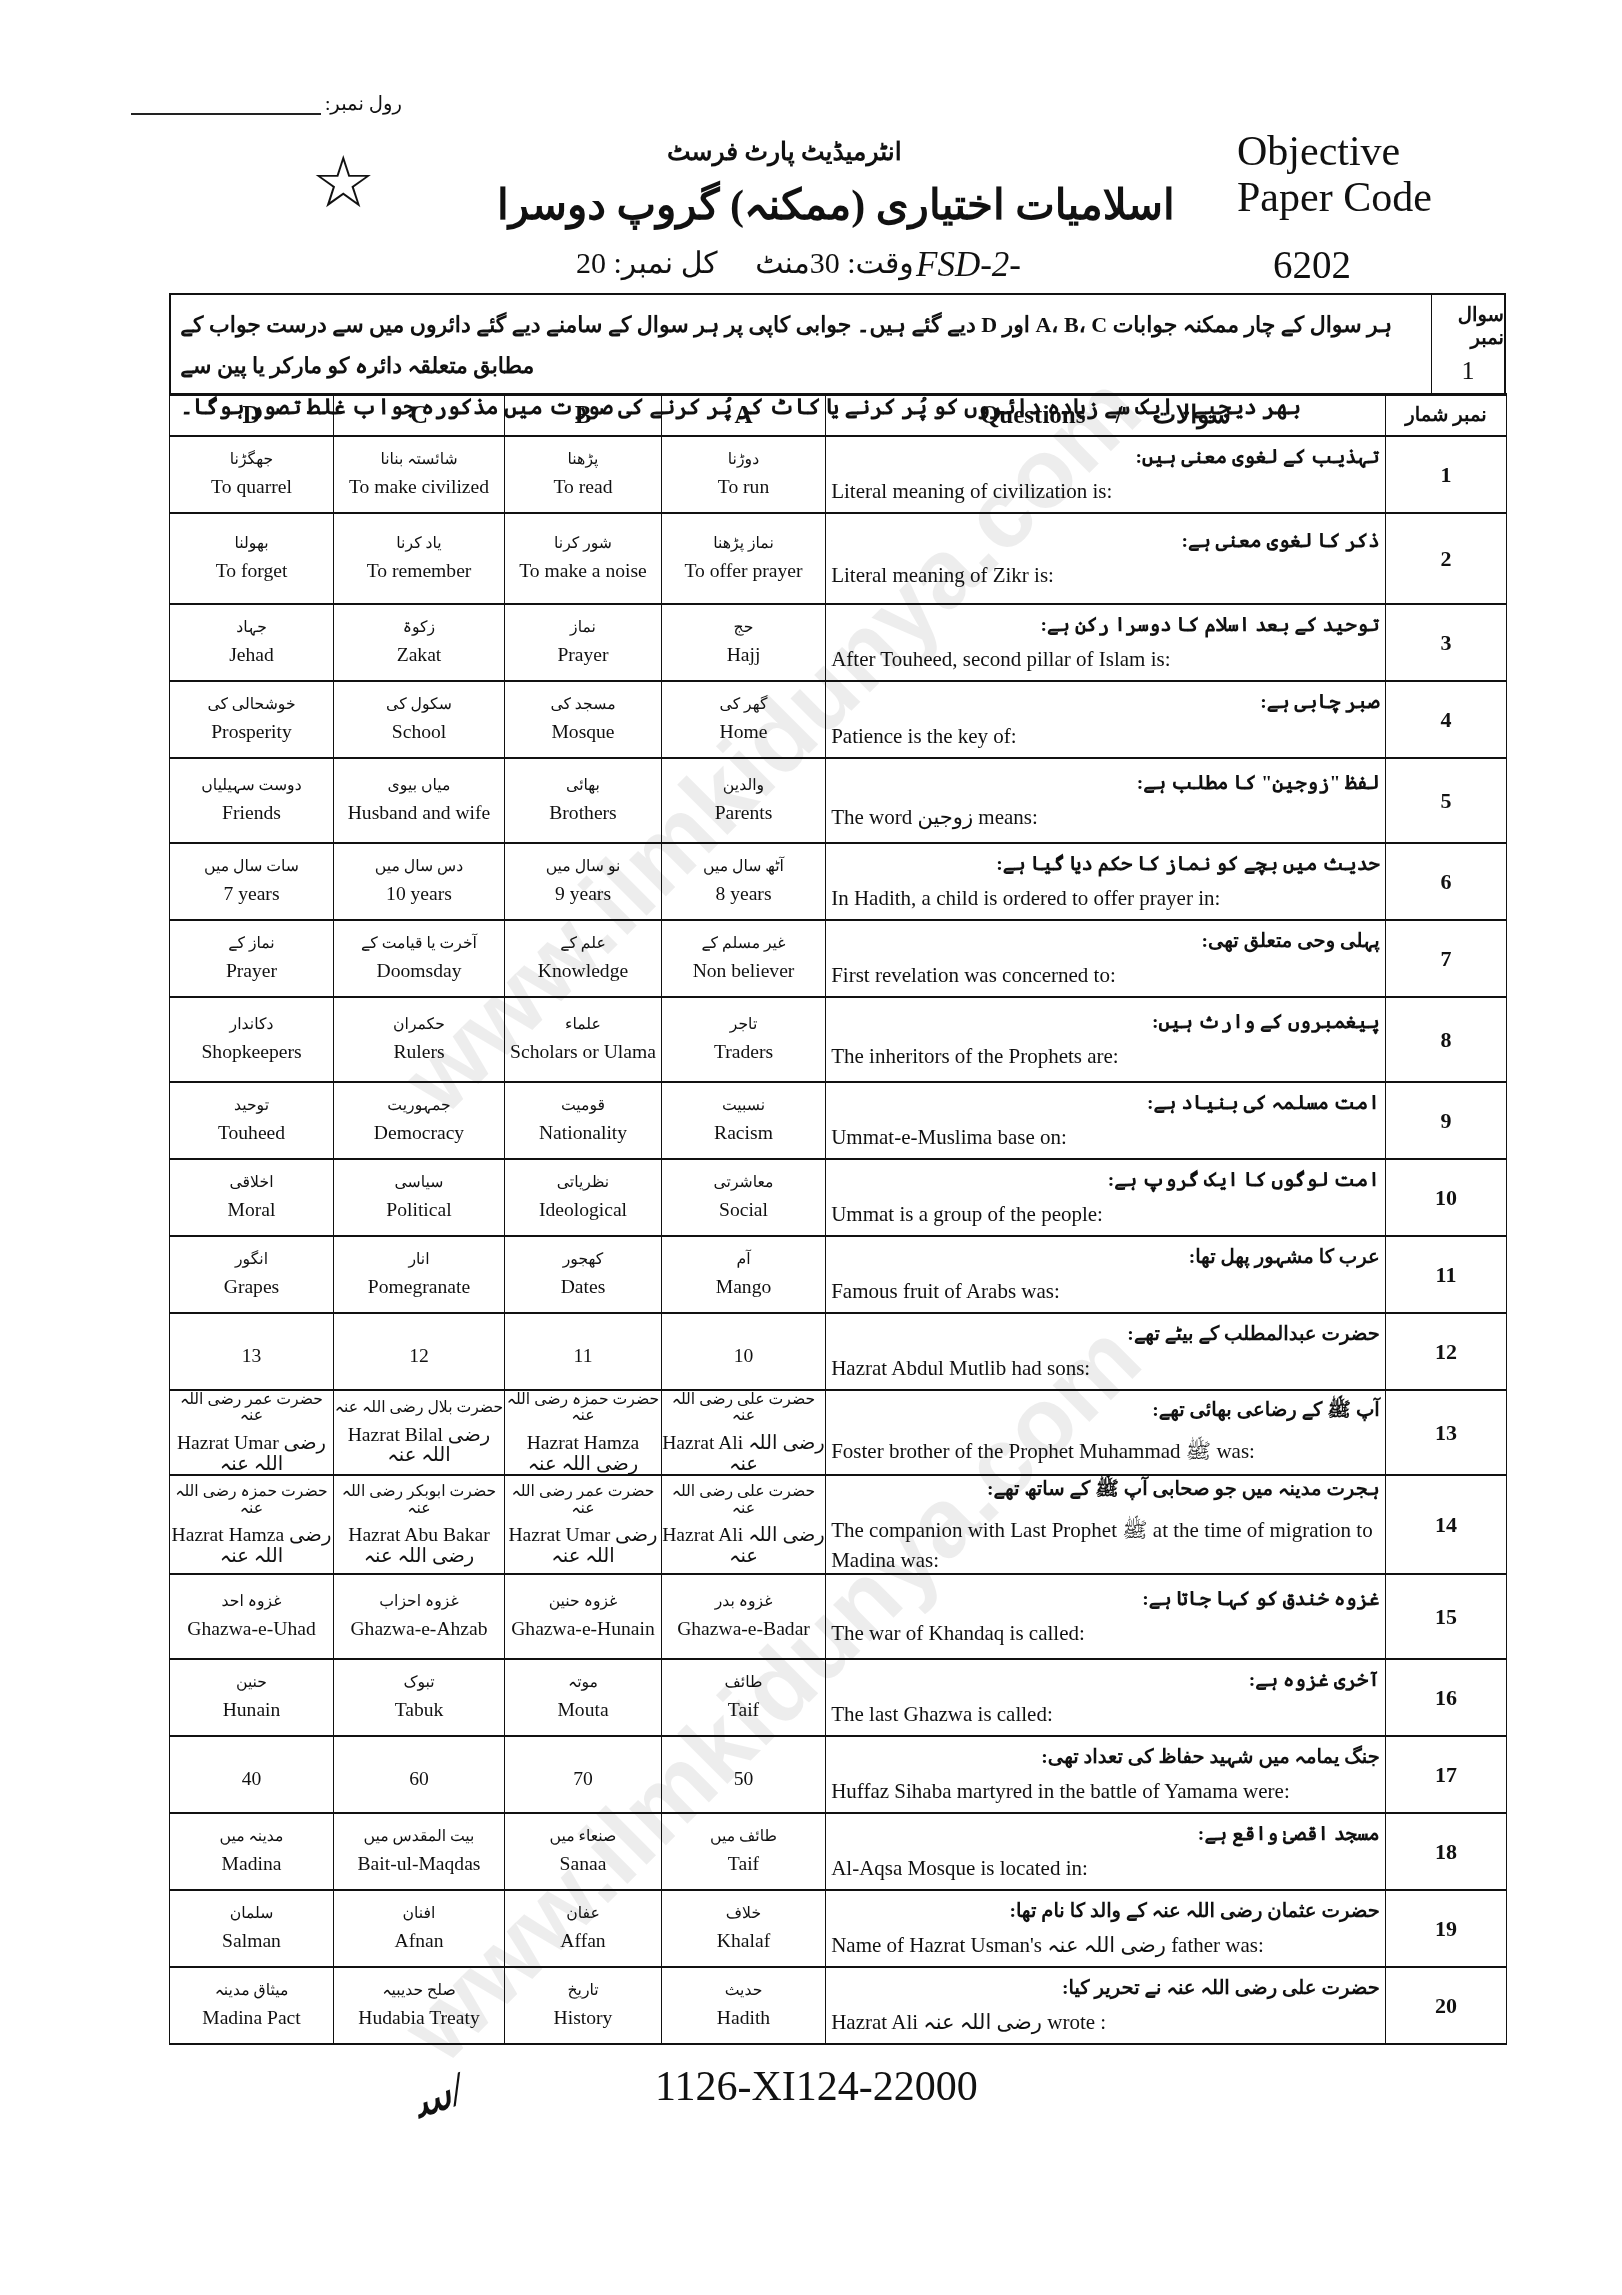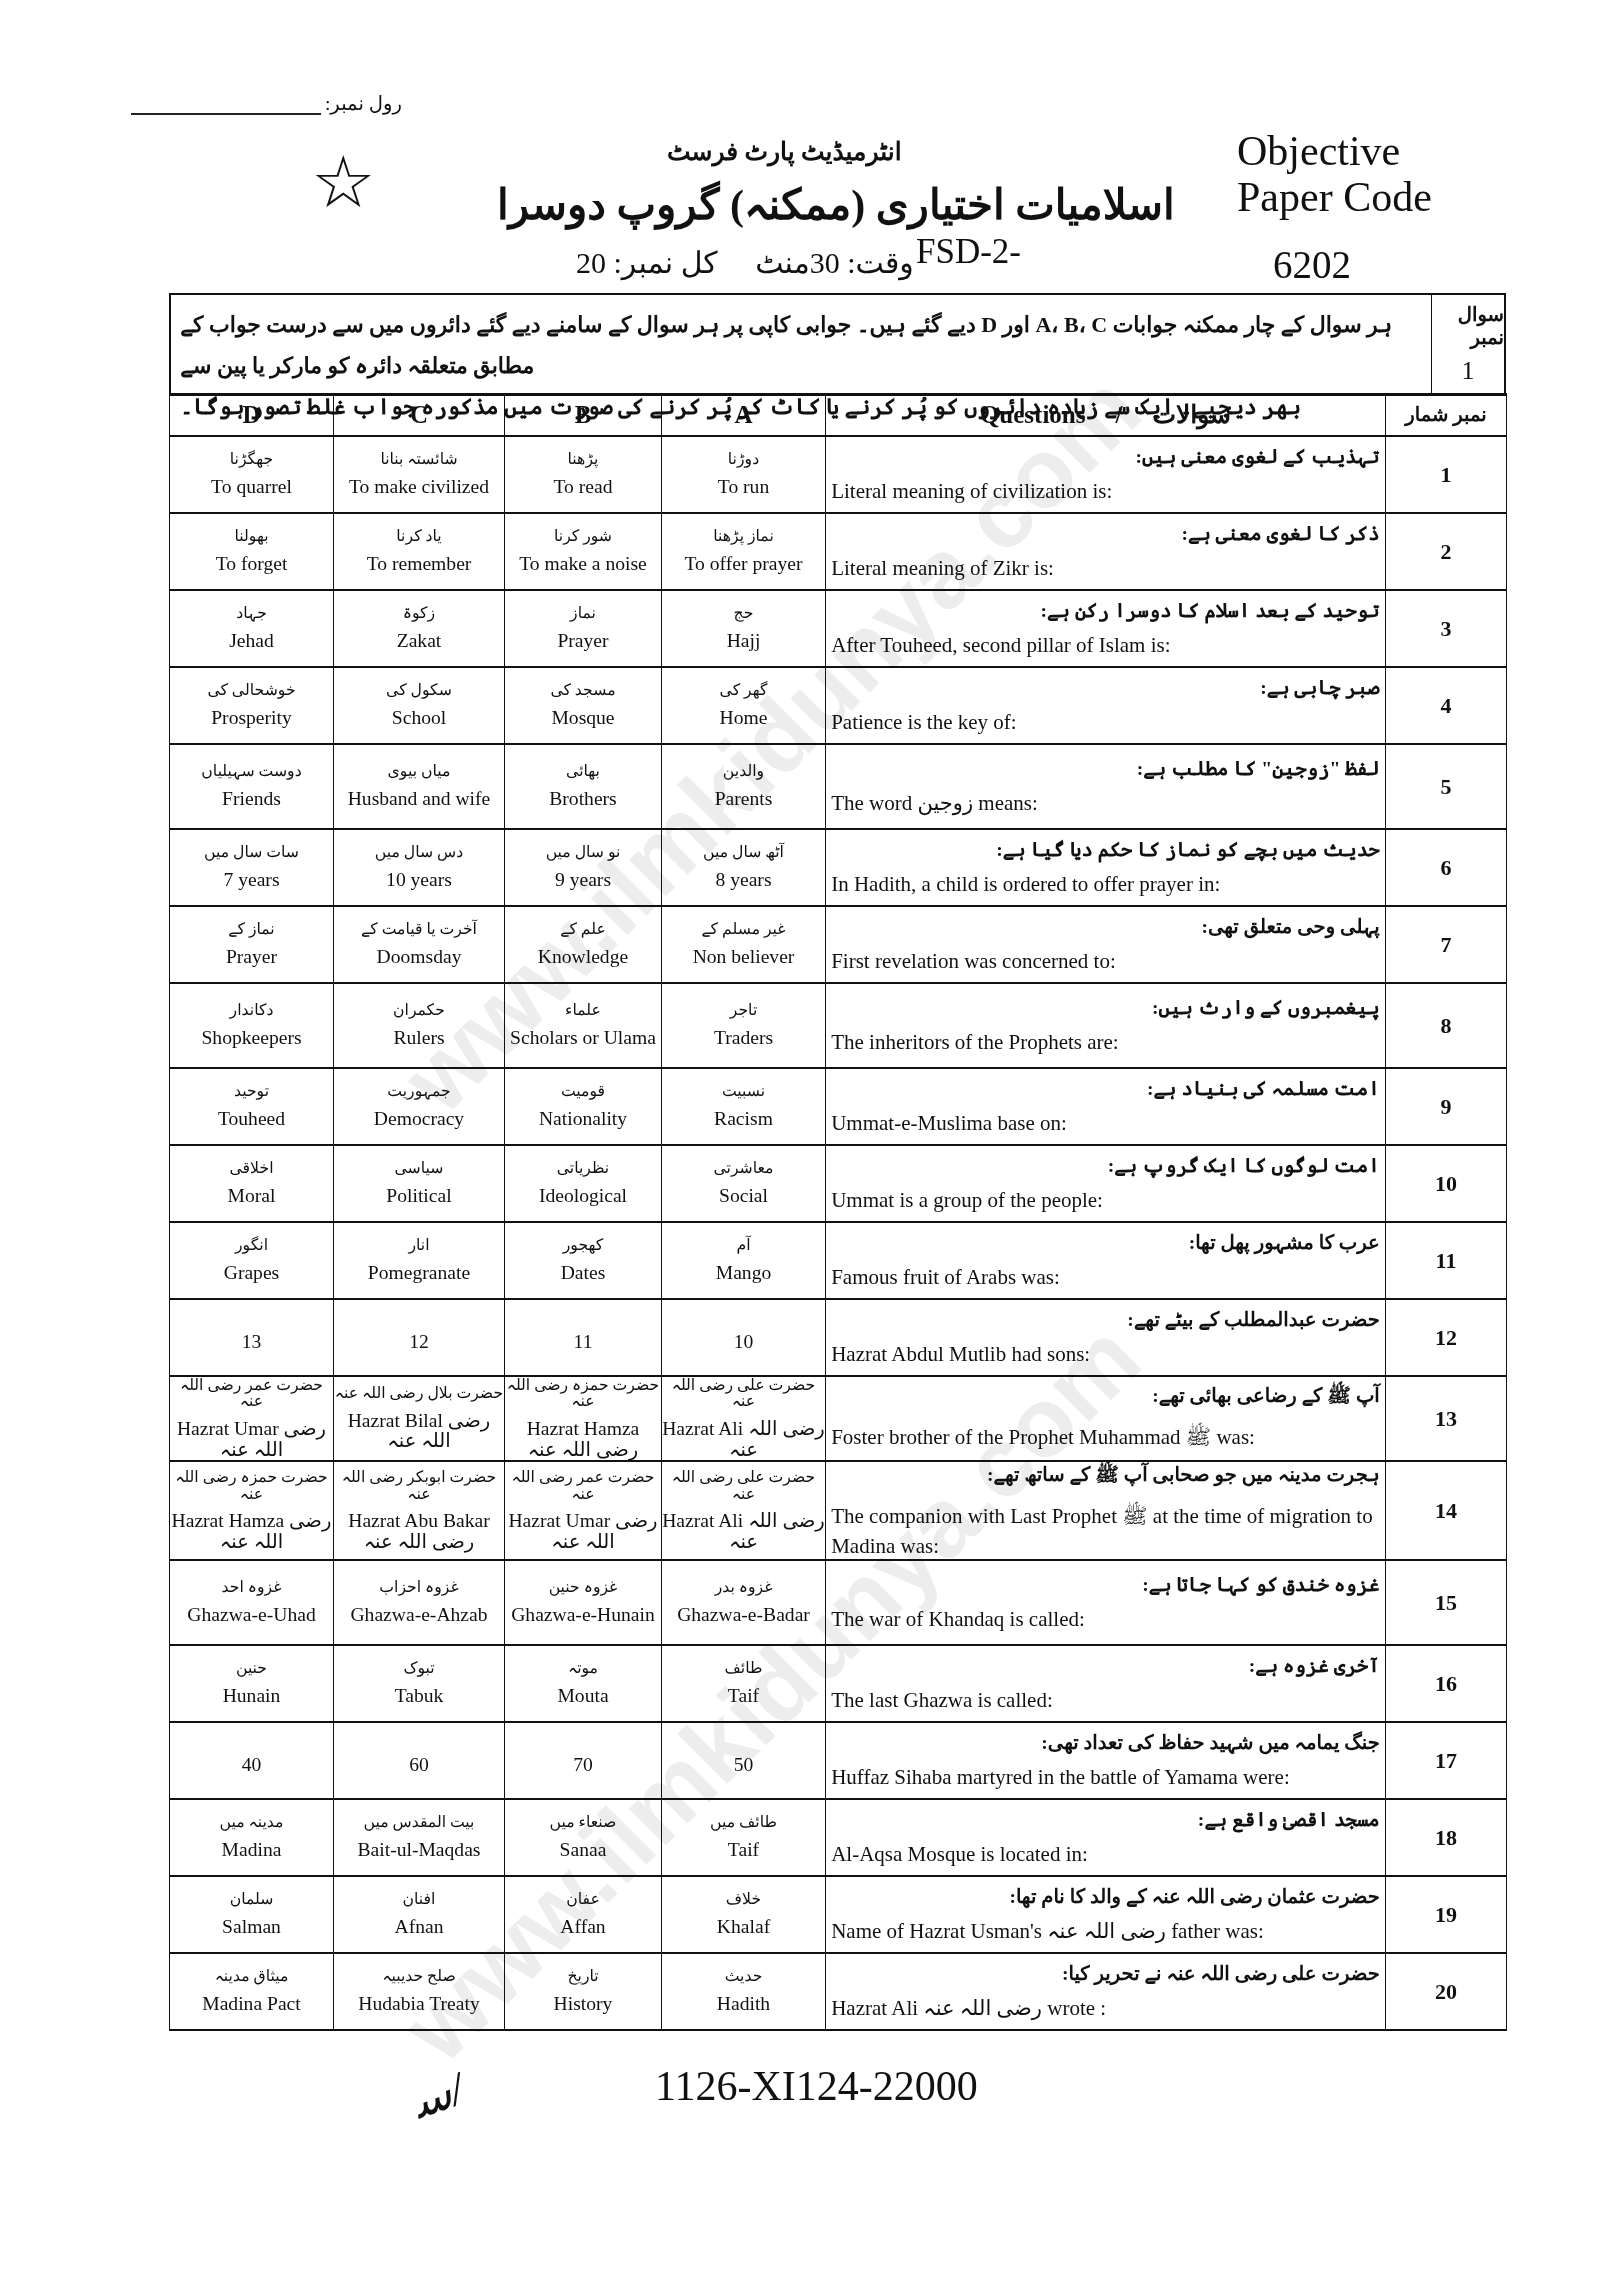--- a/index.html
+++ b/index.html
@@ -6,21 +6,21 @@
   body { width:1623px; height:2295px; position:relative; overflow:hidden; font-family:"Liberation Serif", serif; color:#111; }
   .abs { position:absolute; }
   .roll { left:131px; top:92px; font-size:19.6px; direction:rtl; display:flex; align-items:flex-end; gap:3.9px; }
   .roll .line { display:inline-block; width:190px; border-bottom:2px solid #222; height:18.3px; }
   .star { left:311px; top:147px; font-size:72px; line-height:1; }
   .h-inter { left:667px; top:137px; font-size:25px; font-weight:bold; direction:rtl; }
   .h-subject { left:497px; top:180px; font-size:42px; font-weight:bold; direction:rtl; white-space:nowrap; }
   .h-meta { left:576px; top:245px; font-size:30px; direction:rtl; white-space:nowrap; }
   .h-obj { left:1237px; top:128px; font-size:42px; line-height:1.1; }
   .h-code { left:1273px; top:242px; font-size:39px; }
-  .hand { left:916px; top:232px; font-size:35px; }
+  .hand { left:916px; top:245px; font-size:35px; font-style:italic; }
 
   .instr { left:169px; top:293px; width:1337px; height:103px; border:2.6px solid #111; box-sizing:border-box; display:flex; }
   .instr .txt { flex:1; direction:rtl; font-size:22px; font-weight:bold; padding:9.2px 9.2px 0 9.2px; line-height:41px; text-align:left; }
   .instr .qno { width:72px; border-left:1.3px solid #111; display:flex; flex-direction:column; align-items:center; justify-content:center; font-size:19.6px; font-weight:bold; direction:rtl; }
   .instr .qno .n { font-size:26px; font-weight:normal; margin-top:6.5px; }
 
   table.mcq { position:absolute; left:169px; top:393px; width:1337px; border-collapse:collapse; table-layout:fixed; }
   table.mcq td, table.mcq th { border:1px solid #111; padding:0; vertical-align:middle; text-align:center; }
   table.mcq tr { border-bottom:2px solid #111; }
   table.mcq th { height:41px; font-size:25px; font-weight:bold; }
@@ -101,21 +101,21 @@
         <td class="opt"><span class="ur">جھگڑنا</span><span>To quarrel</span></td>
         <td class="opt"><span class="ur">شائستہ بنانا</span><span>To make civilized</span></td>
         <td class="opt"><span class="ur">پڑھنا</span><span>To read</span></td>
         <td class="opt"><span class="ur">دوڑنا</span><span>To run</span></td>
         <td class="q">
           <span class="ur">تہذیب کے لغوی معنی ہیں:</span>
           <span class="en">Literal meaning of civilization is:</span>
         </td>
         <td class="num">1</td>
       </tr>
-      <tr style="height: 77px;">
+      <tr style="height: 91px;">
         <td class="opt"><span class="ur">بھولنا</span><span>To forget</span></td>
         <td class="opt"><span class="ur">یاد کرنا</span><span>To remember</span></td>
         <td class="opt"><span class="ur">شور کرنا</span><span>To make a noise</span></td>
         <td class="opt"><span class="ur">نماز پڑھنا</span><span>To offer prayer</span></td>
         <td class="q">
           <span class="ur">ذکر کا لغوی معنی ہے:</span>
           <span class="en">Literal meaning of Zikr is:</span>
         </td>
         <td class="num">2</td>
       </tr>

